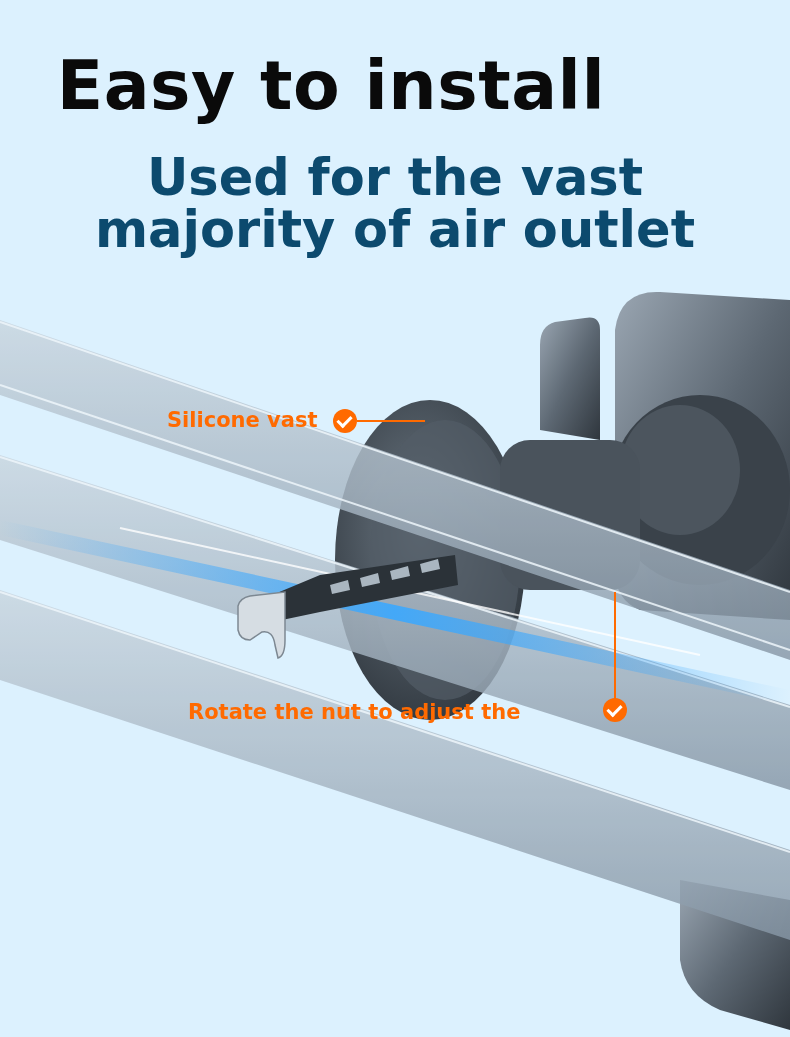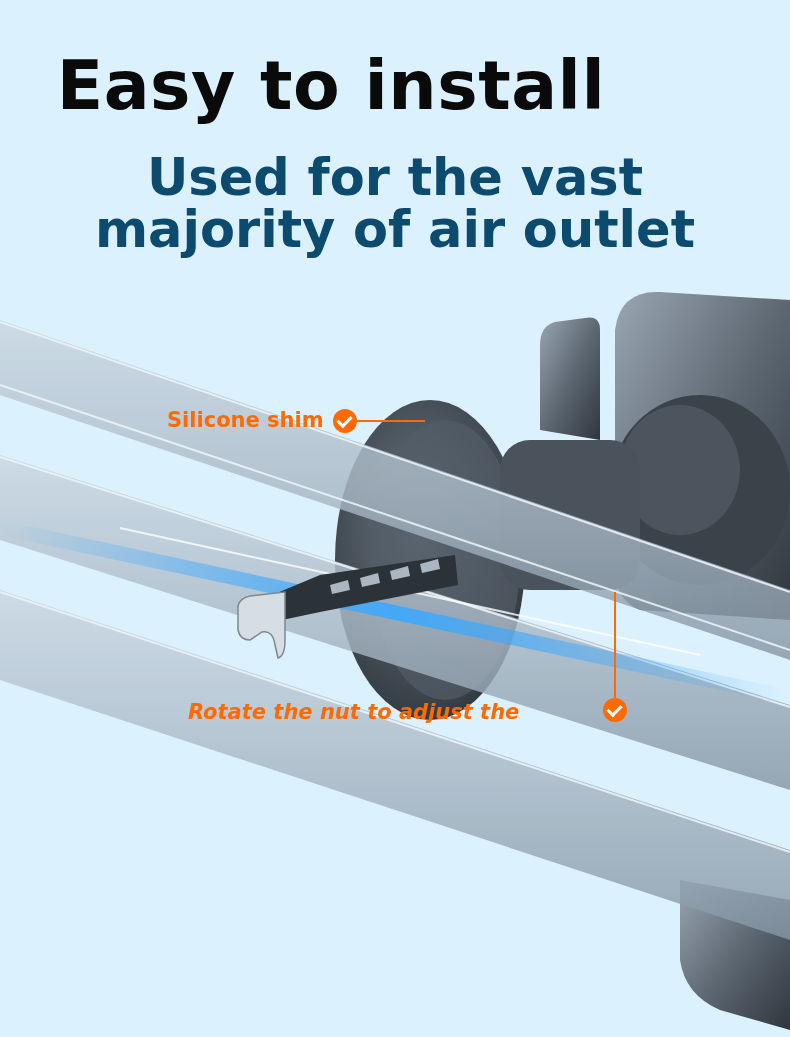--- a/index.html
+++ b/index.html
@@ -85,23 +85,23 @@
       <polygon points="390,571 408,566 410,576 392,580"></polygon>
       <polygon points="420,564 438,559 440,569 422,573"></polygon>
     </g>
     <path d="M238 606 Q240 598 250 596 L285 592 L285 640 Q285 656 278 658 L275 645 Q273 630 262 632 L250 640 Q240 640 238 630 Z" fill="#d6dde3" stroke="#7d8892" stroke-width="1.5"></path>
   </svg>
 
   <div class="headline">Easy to install</div>
   <div class="subline sub1">Used for the vast</div>
   <div class="subline sub2">majority of air outlet</div>
 
-  <div class="callout callout-1">Silicone shim</div>
+  <div class="callout callout-1">Silicone vast</div>
   <div class="check check-1"></div>
   <div class="leader leader-1"></div>
 
   <div class="callout callout-2">
-    <div style="padding-right:24px;font-style:italic;">Rotate the nut to adjust the</div>
+    <div style="padding-right:24px;">Rotate the nut to adjust the</div>
   </div>
   <div class="check check-2"></div>
   <div class="leader leader-2"></div>
 
 </div>
 
 </body></html>

